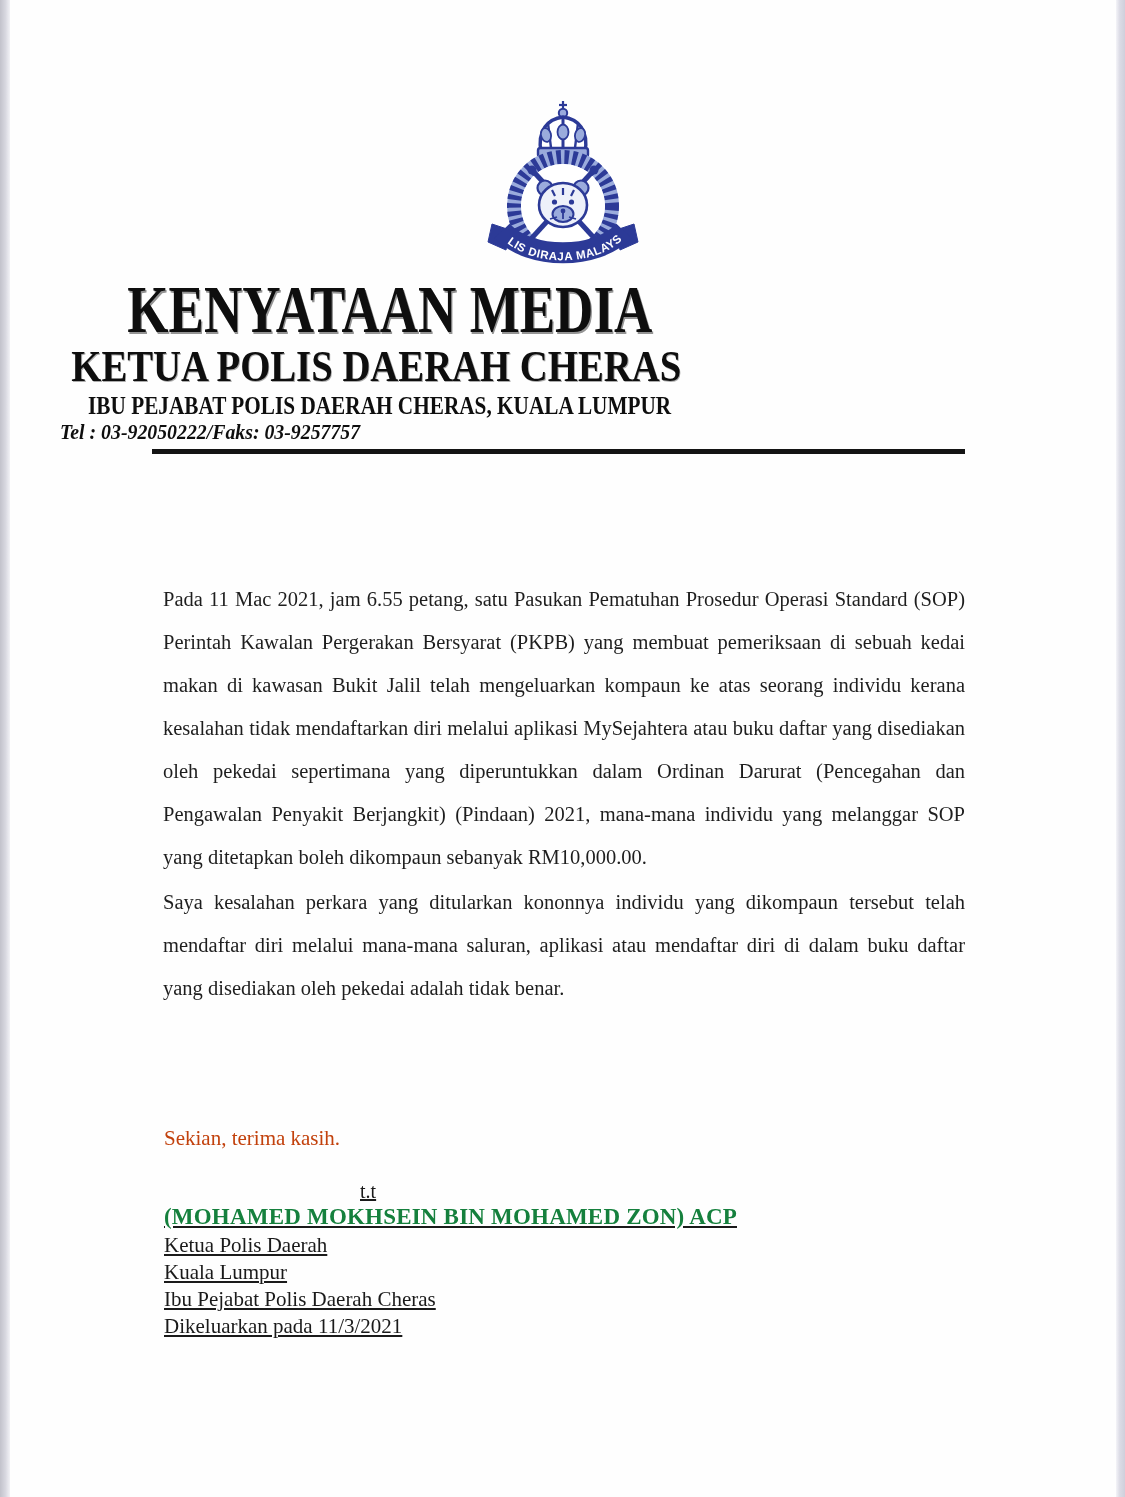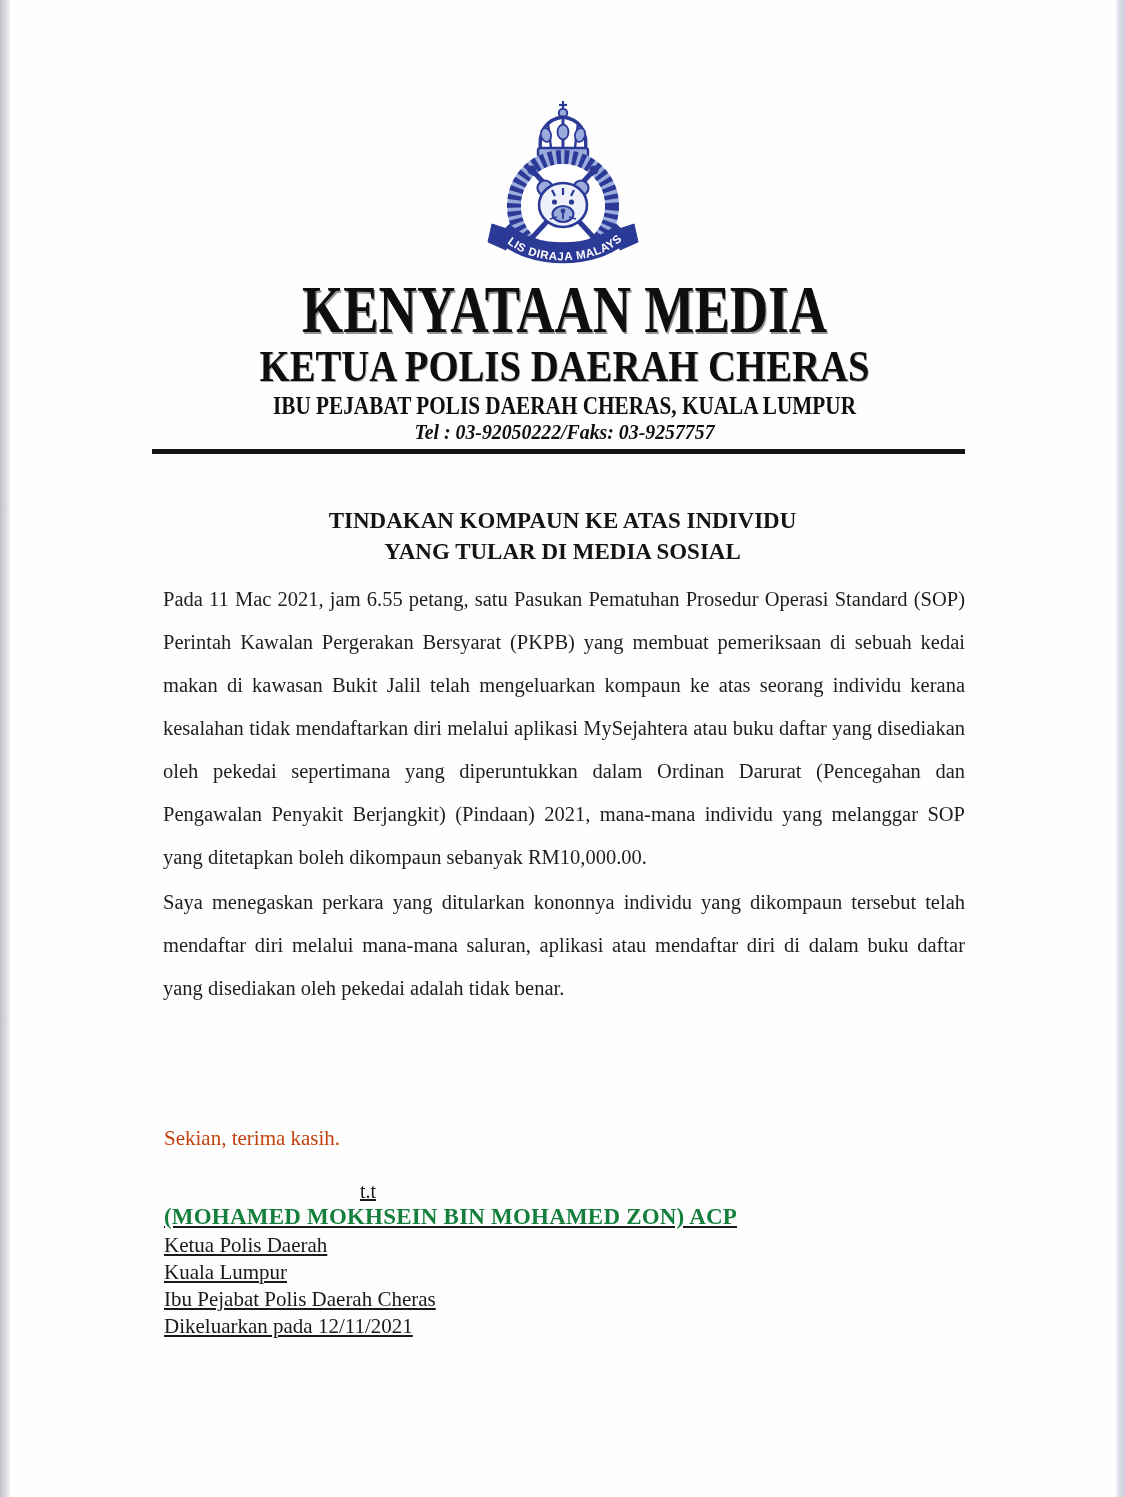--- a/index.html
+++ b/index.html
@@ -27,21 +27,20 @@
   }
   .logo-wrap {
     position: absolute;
     top: 100px; left: 50%;
     transform: translateX(-50%);
     width: 162px; height: 170px;
   }
   .header-block {
     position: absolute;
     top: 276px; left: 4px; right: 0;
-    text-align: center;
     color: #0e0e0e;
   }
   .header-title {
     font-size: 68px;
     font-weight: bold;
     line-height: 0.98;
     letter-spacing: 0px;
     transform: scaleX(0.78);
     transform-origin: 50% 50%;
     white-space: nowrap;
@@ -187,33 +186,29 @@
 
   <div class="header-block">
     <div class="header-title">KENYATAAN MEDIA</div>
     <div class="header-subtitle">KETUA POLIS DAERAH CHERAS</div>
     <div class="header-office">IBU PEJABAT POLIS DAERAH CHERAS, KUALA LUMPUR</div>
     <div class="header-contact">Tel : 03-92050222/Faks: 03-9257757</div>
   </div>
 
   <div class="header-rule"></div>
 
-  <div class="stmt-title">
-    <div>TINDAKAN KOMPAUN KE ATAS INDIVIDU</div>
-    <div>YANG TULAR DI MEDIA SOSIAL</div>
-  </div>
 
   <div class="para para-1">Pada 11 Mac 2021, jam 6.55 petang, satu Pasukan Pematuhan Prosedur Operasi Standard (SOP) Perintah Kawalan Pergerakan Bersyarat (PKPB) yang membuat pemeriksaan di sebuah kedai makan di kawasan Bukit Jalil telah mengeluarkan kompaun ke atas seorang individu kerana kesalahan tidak mendaftarkan diri melalui aplikasi MySejahtera atau buku daftar yang disediakan oleh pekedai sepertimana yang diperuntukkan dalam Ordinan Darurat (Pencegahan dan Pengawalan Penyakit Berjangkit) (Pindaan) 2021, mana-mana individu yang melanggar SOP yang ditetapkan boleh dikompaun sebanyak RM10,000.00.</div>
 
-  <div class="para para-2">Saya menegaskan perkara yang ditularkan kononnya individu yang dikompaun tersebut telah mendaftar diri melalui mana-mana saluran, aplikasi atau mendaftar diri di dalam buku daftar yang disediakan oleh pekedai adalah tidak benar.</div>
+  <div class="para para-2">Saya kesalahan perkara yang ditularkan kononnya individu yang dikompaun tersebut telah mendaftar diri melalui mana-mana saluran, aplikasi atau mendaftar diri di dalam buku daftar yang disediakan oleh pekedai adalah tidak benar.</div>
 
   <div class="closing-line">Sekian, terima kasih.</div>
 
   <div class="sig-block">
     <div class="sig-tt">t.t</div>
     <div class="sig-name">(MOHAMED MOKHSEIN BIN MOHAMED ZON) ACP</div>
     <div class="sig-line">Ketua Polis Daerah</div>
     <div class="sig-line">Kuala Lumpur</div>
     <div class="sig-line">Ibu Pejabat Polis Daerah Cheras</div>
-    <div class="sig-line">Dikeluarkan pada 12/11/2021</div>
+    <div class="sig-line">Dikeluarkan pada 11/3/2021</div>
   </div>
 
 </div>
 
 </body></html>

